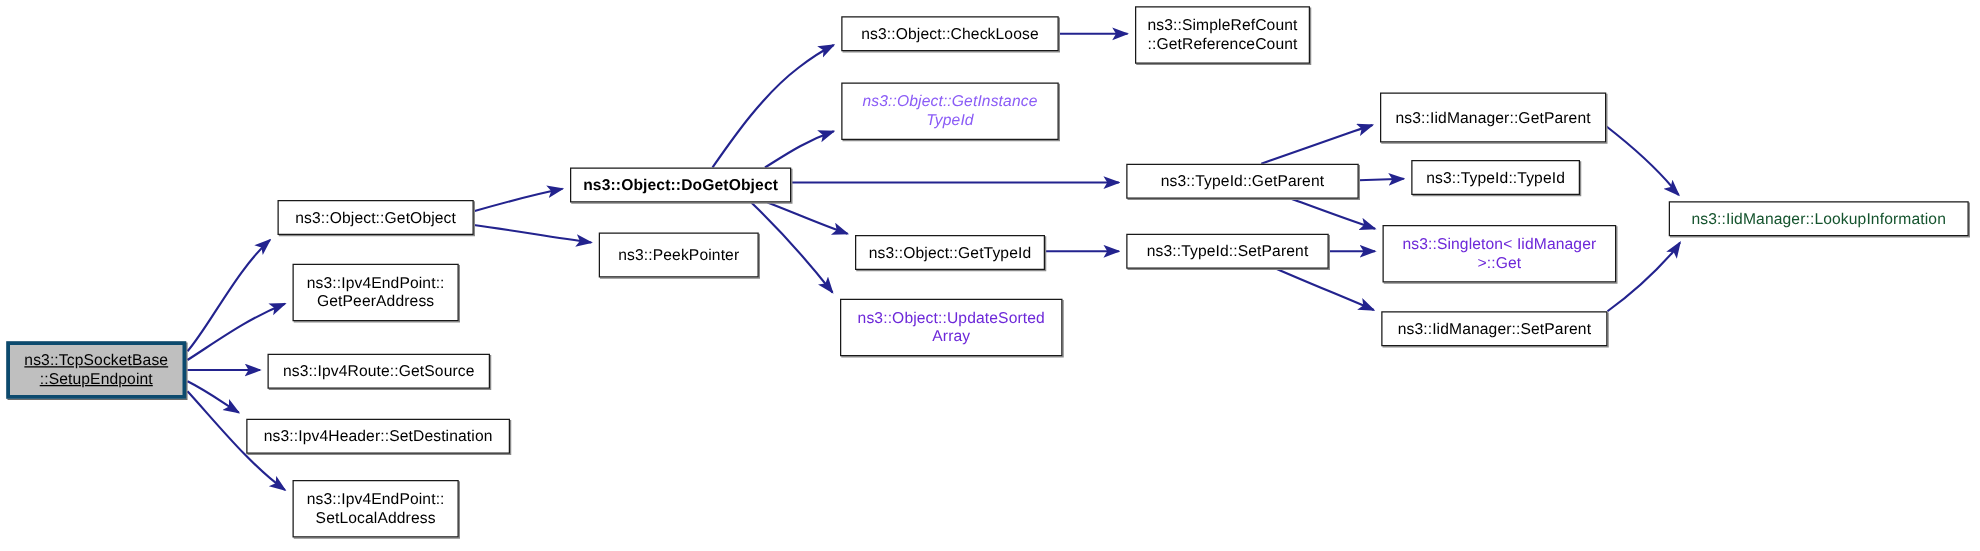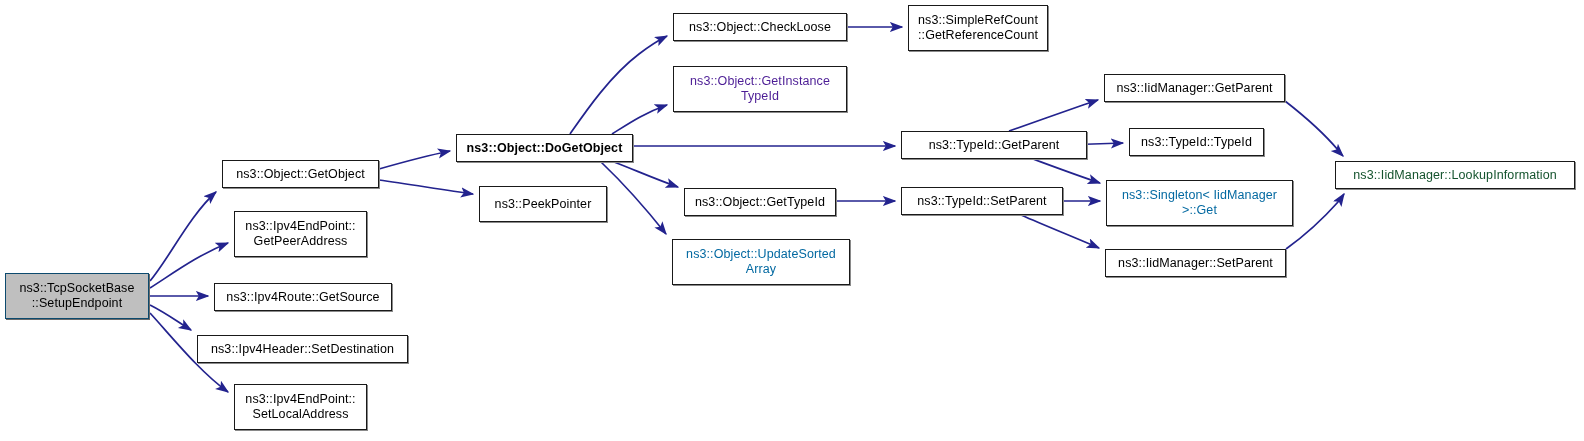--- a/index.html
+++ b/index.html
@@ -34,22 +34,23 @@
     justify-content: center;
     text-align: center;
     font-size: 12.5px;
     line-height: 15px;
     letter-spacing: 0.1px;
     white-space: pre-line;
     padding: 0 3px;
   }
   .node.root {
     background: #bfbfbf;
-    border: 1px solid #0c4a6e;
+    border: 3px solid #0c4a6e;
     box-shadow: 1px 1px 0 #6b6b6b;
+    text-decoration: underline;
   }
   .node.shadowed {
     box-shadow: 1px 1px 0 #8a8a8a;
   }
 </style>
 </head>
 <body>
 
 <div id="graph-root" style="width: 1584px; height: 441px; background: rgb(255, 255, 255);">
 
@@ -90,30 +91,30 @@
       <div class="node shadowed" style="left: 222px; top: 160px; width: 157px; height: 28px; border-color: rgb(25, 25, 25); background: rgb(255, 255, 255); color: rgb(0, 0, 0);">ns3::Object::GetObject</div>
       <div class="node shadowed" style="left: 234px; top: 211px; width: 133px; height: 46px; border-color: rgb(25, 25, 25); background: rgb(255, 255, 255); color: rgb(0, 0, 0);">ns3::Ipv4EndPoint::
 GetPeerAddress</div>
       <div class="node shadowed" style="left: 214px; top: 283px; width: 178px; height: 28px; border-color: rgb(25, 25, 25); background: rgb(255, 255, 255); color: rgb(0, 0, 0);">ns3::Ipv4Route::GetSource</div>
       <div class="node shadowed" style="left: 197px; top: 335px; width: 211px; height: 28px; border-color: rgb(25, 25, 25); background: rgb(255, 255, 255); color: rgb(0, 0, 0);">ns3::Ipv4Header::SetDestination</div>
       <div class="node shadowed" style="left: 234px; top: 384px; width: 133px; height: 46px; border-color: rgb(25, 25, 25); background: rgb(255, 255, 255); color: rgb(0, 0, 0);">ns3::Ipv4EndPoint::
 SetLocalAddress</div>
       <div class="node shadowed" style="left: 456px; top: 134px; width: 177px; height: 28px; border-color: rgb(25, 25, 25); background: rgb(255, 255, 255); color: rgb(0, 0, 0); font-weight: bold;">ns3::Object::DoGetObject</div>
       <div class="node shadowed" style="left: 479px; top: 186px; width: 128px; height: 36px; border-color: rgb(25, 25, 25); background: rgb(255, 255, 255); color: rgb(0, 0, 0);">ns3::PeekPointer</div>
       <div class="node shadowed" style="left: 673px; top: 13px; width: 174px; height: 28px; border-color: rgb(25, 25, 25); background: rgb(255, 255, 255); color: rgb(0, 0, 0);">ns3::Object::CheckLoose</div>
-      <div class="node shadowed" style="left: 673px; top: 66px; width: 174px; height: 46px; border-color: rgb(25, 25, 25); background: rgb(255, 255, 255); color: #4c1d95;">ns3::Object::GetInstance
+      <div class="node shadowed" style="left: 673px; top: 66px; width: 174px; height: 46px; border-color: rgb(25, 25, 25); background: rgb(255, 255, 255); color: #8b5cf6; font-style: italic;">ns3::Object::GetInstance
 TypeId</div>
       <div class="node shadowed" style="left: 684px; top: 188px; width: 152px; height: 28px; border-color: rgb(25, 25, 25); background: rgb(255, 255, 255); color: rgb(0, 0, 0);">ns3::Object::GetTypeId</div>
-      <div class="node shadowed" style="left: 672px; top: 239px; width: 178px; height: 46px; border-color: rgb(25, 25, 25); background: rgb(255, 255, 255); color: #0369a1;">ns3::Object::UpdateSorted
+      <div class="node shadowed" style="left: 672px; top: 239px; width: 178px; height: 46px; border-color: rgb(25, 25, 25); background: rgb(255, 255, 255); color: #6d28d9;">ns3::Object::UpdateSorted
 Array</div>
       <div class="node shadowed" style="left: 908px; top: 5px; width: 140px; height: 46px; border-color: rgb(25, 25, 25); background: rgb(255, 255, 255); color: rgb(0, 0, 0);">ns3::SimpleRefCount
 ::GetReferenceCount</div>
       <div class="node shadowed" style="left: 901px; top: 131px; width: 186px; height: 28px; border-color: rgb(25, 25, 25); background: rgb(255, 255, 255); color: rgb(0, 0, 0);">ns3::TypeId::GetParent</div>
       <div class="node shadowed" style="left: 901px; top: 187px; width: 162px; height: 28px; border-color: rgb(25, 25, 25); background: rgb(255, 255, 255); color: rgb(0, 0, 0);">ns3::TypeId::SetParent</div>
-      <div class="node shadowed" style="left: 1104px; top: 74px; width: 181px; height: 28px; border-color: rgb(25, 25, 25); background: rgb(255, 255, 255); color: rgb(0, 0, 0);">ns3::IidManager::GetParent</div>
+      <div class="node shadowed" style="left: 1104px; top: 74px; width: 181px; height: 40px; border-color: rgb(25, 25, 25); background: rgb(255, 255, 255); color: rgb(0, 0, 0);">ns3::IidManager::GetParent</div>
       <div class="node shadowed" style="left: 1129px; top: 128px; width: 135px; height: 28px; border-color: rgb(25, 25, 25); background: rgb(255, 255, 255); color: rgb(0, 0, 0);">ns3::TypeId::TypeId</div>
-      <div class="node shadowed" style="left: 1106px; top: 180px; width: 187px; height: 46px; border-color: rgb(25, 25, 25); background: rgb(255, 255, 255); color: #0369a1;">ns3::Singleton&lt; IidManager
+      <div class="node shadowed" style="left: 1106px; top: 180px; width: 187px; height: 46px; border-color: rgb(25, 25, 25); background: rgb(255, 255, 255); color: #6d28d9;">ns3::Singleton&lt; IidManager
 &gt;::Get</div>
       <div class="node shadowed" style="left: 1105px; top: 249px; width: 181px; height: 28px; border-color: rgb(25, 25, 25); background: rgb(255, 255, 255); color: rgb(0, 0, 0);">ns3::IidManager::SetParent</div>
       <div class="node shadowed" style="left: 1335px; top: 161px; width: 240px; height: 28px; border-color: rgb(25, 25, 25); background: rgb(255, 255, 255); color: #14532d;">ns3::IidManager::LookupInformation</div>
     </div>
 
 </div>
 
 </body></html>

